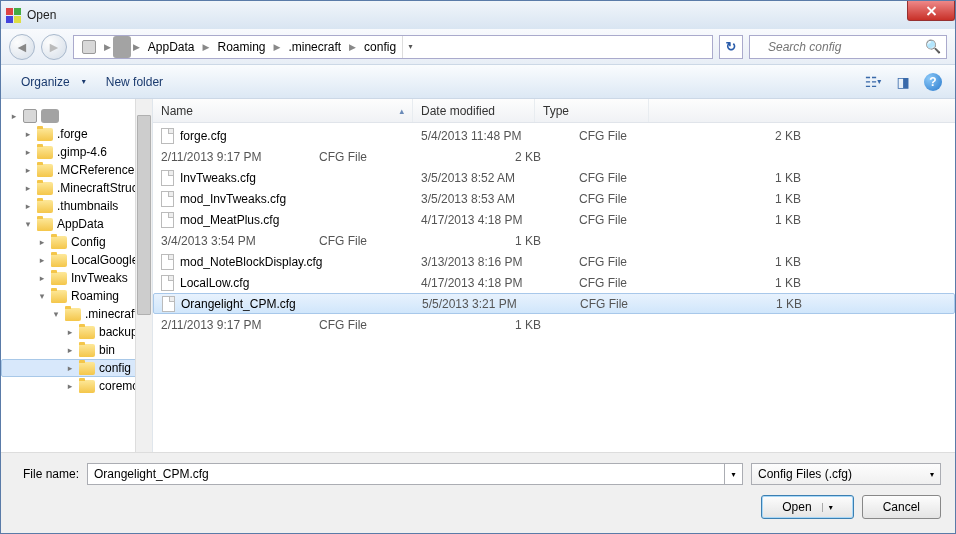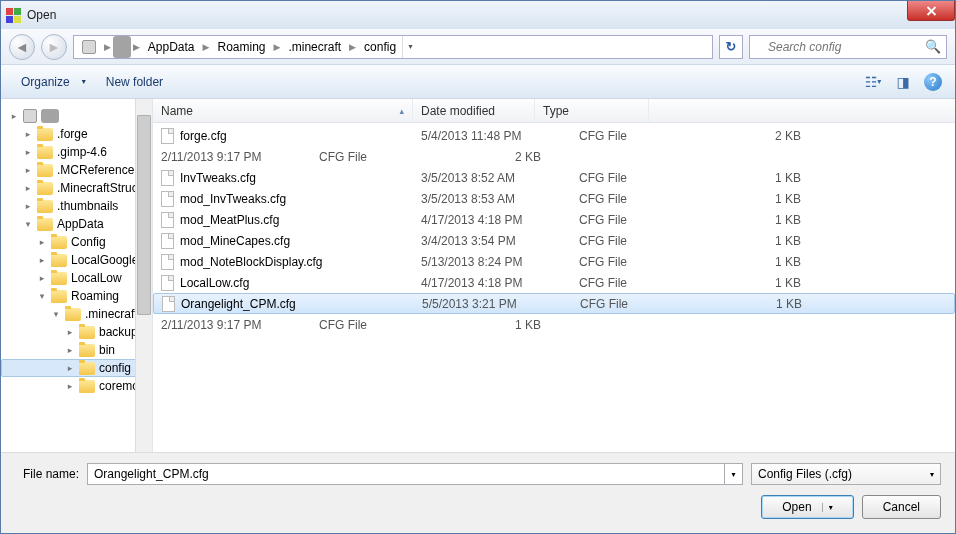--- a/index.html
+++ b/index.html
@@ -177,21 +177,21 @@
           <div class="tree-item">
             <span class="tree-indent" style="width: 28px;"></span>
             <span class="tree-exp">▸</span>
             <span class="folder-icon"></span>
             <span>LocalGoogle</span>
           </div>
           <div class="tree-item">
             <span class="tree-indent" style="width: 28px;"></span>
             <span class="tree-exp">▸</span>
             <span class="folder-icon"></span>
-            <span>LocalLow</span>
+            <span>InvTweaks</span>
           </div>
           <div class="tree-item">
             <span class="tree-indent" style="width: 28px;"></span>
             <span class="tree-exp">▾</span>
             <span class="folder-icon"></span>
             <span>Roaming</span>
           </div>
           <div class="tree-item">
             <span class="tree-indent" style="width: 42px;"></span>
             <span class="tree-exp">▾</span>
@@ -272,34 +272,30 @@
           <div class="file-row">
             <div class="file-cell cell-name">
               <span class="file-icon"></span>
               <span>mod_MeatPlus.cfg</span>
             </div>
             <div class="file-cell cell-date">4/17/2013 4:18 PM</div>
             <div class="file-cell cell-type">CFG File</div>
             <div class="file-cell cell-size">1 KB</div>
           </div>
           <div class="file-row">
-            <div class="file-cell cell-name">
-              <span class="file-icon"></span>
-              <span>mod_MineCapes.cfg</span>
-            </div>
             <div class="file-cell cell-date">3/4/2013 3:54 PM</div>
             <div class="file-cell cell-type">CFG File</div>
             <div class="file-cell cell-size">1 KB</div>
           </div>
           <div class="file-row">
             <div class="file-cell cell-name">
               <span class="file-icon"></span>
               <span>mod_NoteBlockDisplay.cfg</span>
             </div>
-            <div class="file-cell cell-date">5/13/2013 8:24 PM</div>
+            <div class="file-cell cell-date">3/13/2013 8:16 PM</div>
             <div class="file-cell cell-type">CFG File</div>
             <div class="file-cell cell-size">1 KB</div>
           </div>
           <div class="file-row">
             <div class="file-cell cell-name">
               <span class="file-icon"></span>
               <span>LocalLow.cfg</span>
             </div>
             <div class="file-cell cell-date">4/17/2013 4:18 PM</div>
             <div class="file-cell cell-type">CFG File</div>

